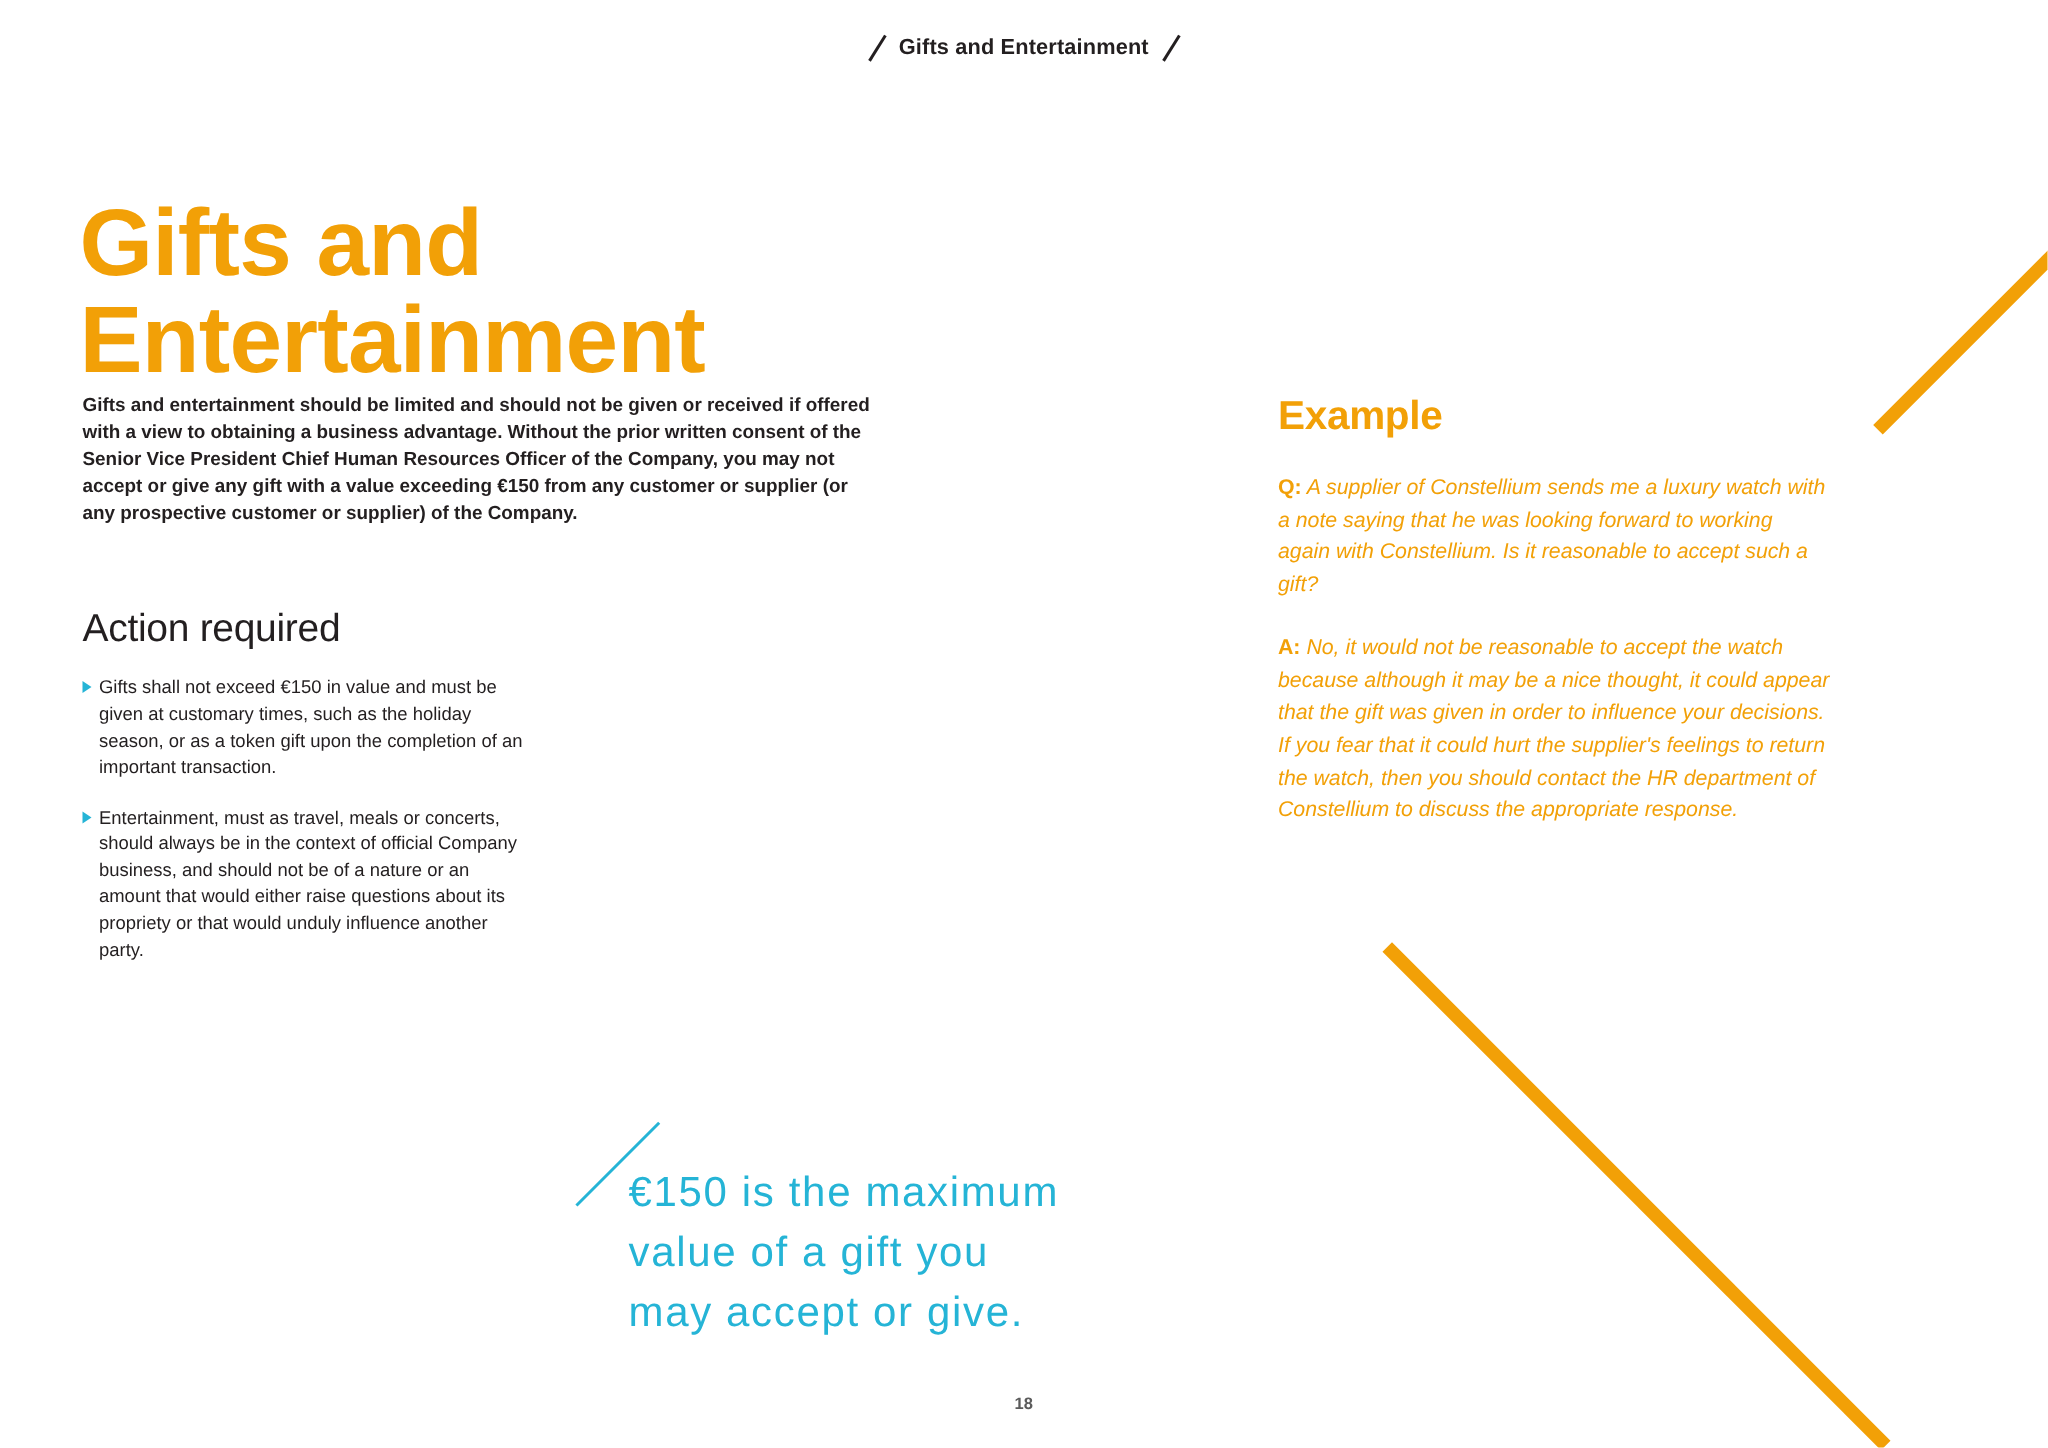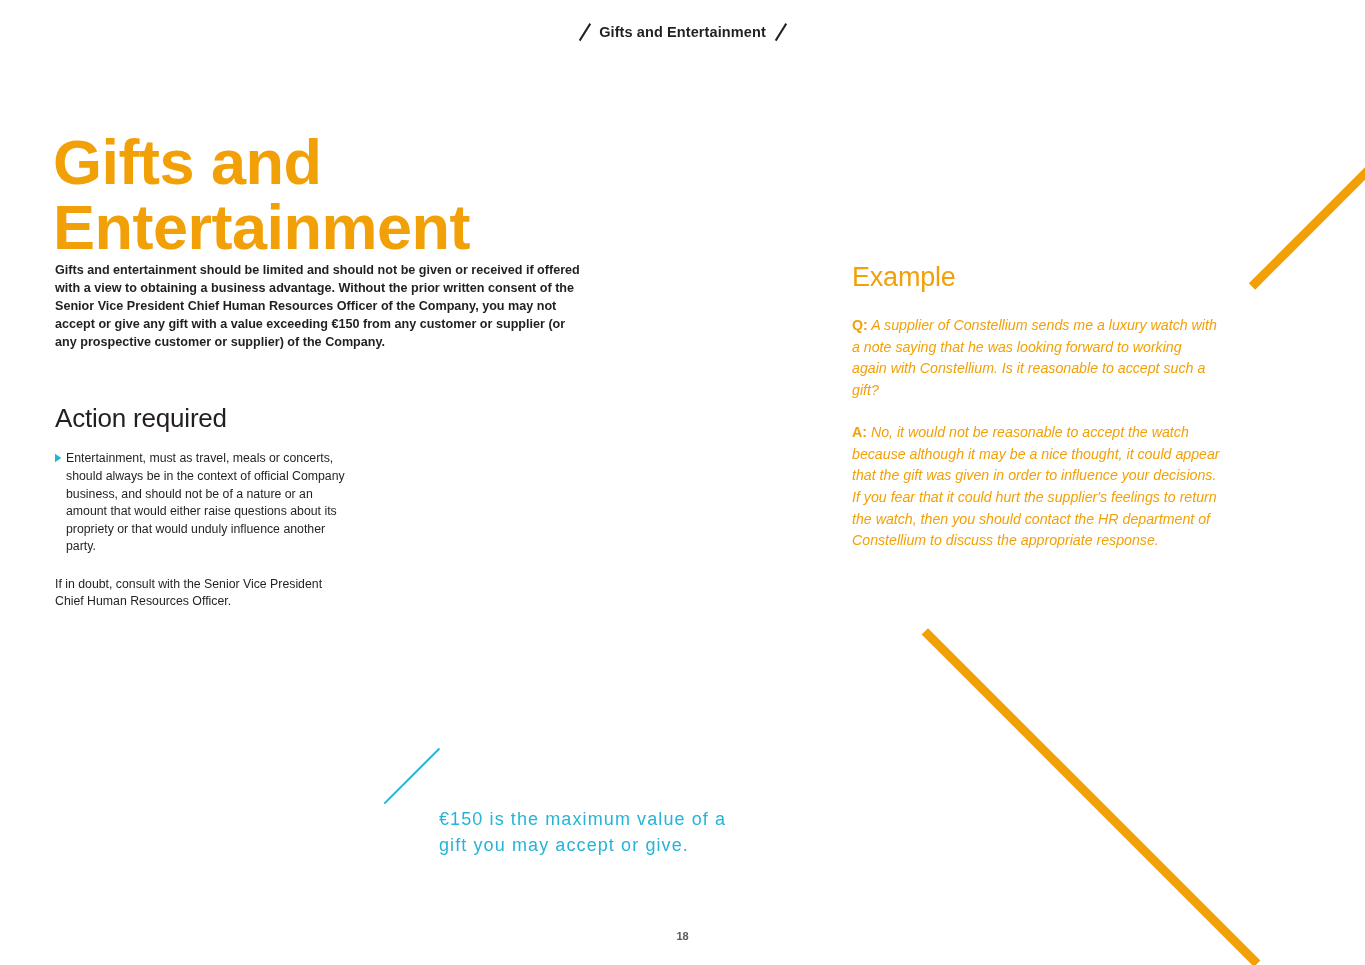--- a/index.html
+++ b/index.html
@@ -134,40 +134,39 @@
     margin-top: 20px;
     width: 290px;
     font-size: 12.3px;
     line-height: 1.43;
     color: #231f20;
   }
 
   
   .pull-quote {
     position: absolute;
-    top: 807px;
+    top: 775px;
     left: 419px;
     width: 300px;
-    font-size: 18px;
+    font-size: 28px;
     line-height: 1.42;
     letter-spacing: 1.1px;
     color: #25b4d6;
-    margin-left: 20px;
   }
 
   
   .right-col {
     position: absolute;
     top: 262px;
     left: 852px;
     width: 380px;
   }
   .example-heading {
     font-size: 27px;
-    font-weight: normal;
+    font-weight: bold;
     color: #f2a007;
     margin: 0 0 22px 0;
     letter-spacing: -0.2px;
   }
   .qa-block {
     font-size: 14.2px;
     line-height: 1.53;
     font-style: italic;
     color: #f2a007;
     margin-bottom: 20px;
@@ -206,28 +205,28 @@
 <h1 class="page-title">Gifts and Entertainment</h1>
 
 <div class="left-col">
   <p class="lead-paragraph">Gifts and entertainment should be limited and should not be given or received if offered with a view to obtaining a business advantage. Without the prior written consent of the Senior Vice President Chief Human Resources Officer of the Company, you may not accept or give any gift with a value exceeding €150 from any customer or supplier (or any prospective customer or supplier) of the Company.</p>
 
   <h2 class="section-heading">Action required</h2>
 
   <ul class="bullet-list">
     <li class="bullet-item">
       <span class="bullet-marker"></span>
+      <span>Gifts shall not exceed €150 in value and must be given at customary times, such as the holiday season, or as a token gift upon the completion of an important transaction.</span>
     </li>
     <li class="bullet-item">
       <span class="bullet-marker"></span>
       <span>Entertainment, must as travel, meals or concerts, should always be in the context of official Company business, and should not be of a nature or an amount that would either raise questions about its propriety or that would unduly influence another party.</span>
     </li>
   </ul>
 
-  <p class="closing-note">If in doubt, consult with the Senior Vice President Chief Human Resources Officer.</p>
 </div>
 
 <div class="pull-quote">€150 is the maximum value of a gift you may accept or give.</div>
 
 <div class="right-col">
   <h2 class="example-heading">Example</h2>
 
   <p class="qa-block">
     <span class="qa-label">Q:</span><span> A supplier of Constellium sends me a luxury watch with a note saying that he was looking forward to working again with Constellium. Is it reasonable to accept such a gift?</span>
   </p>

